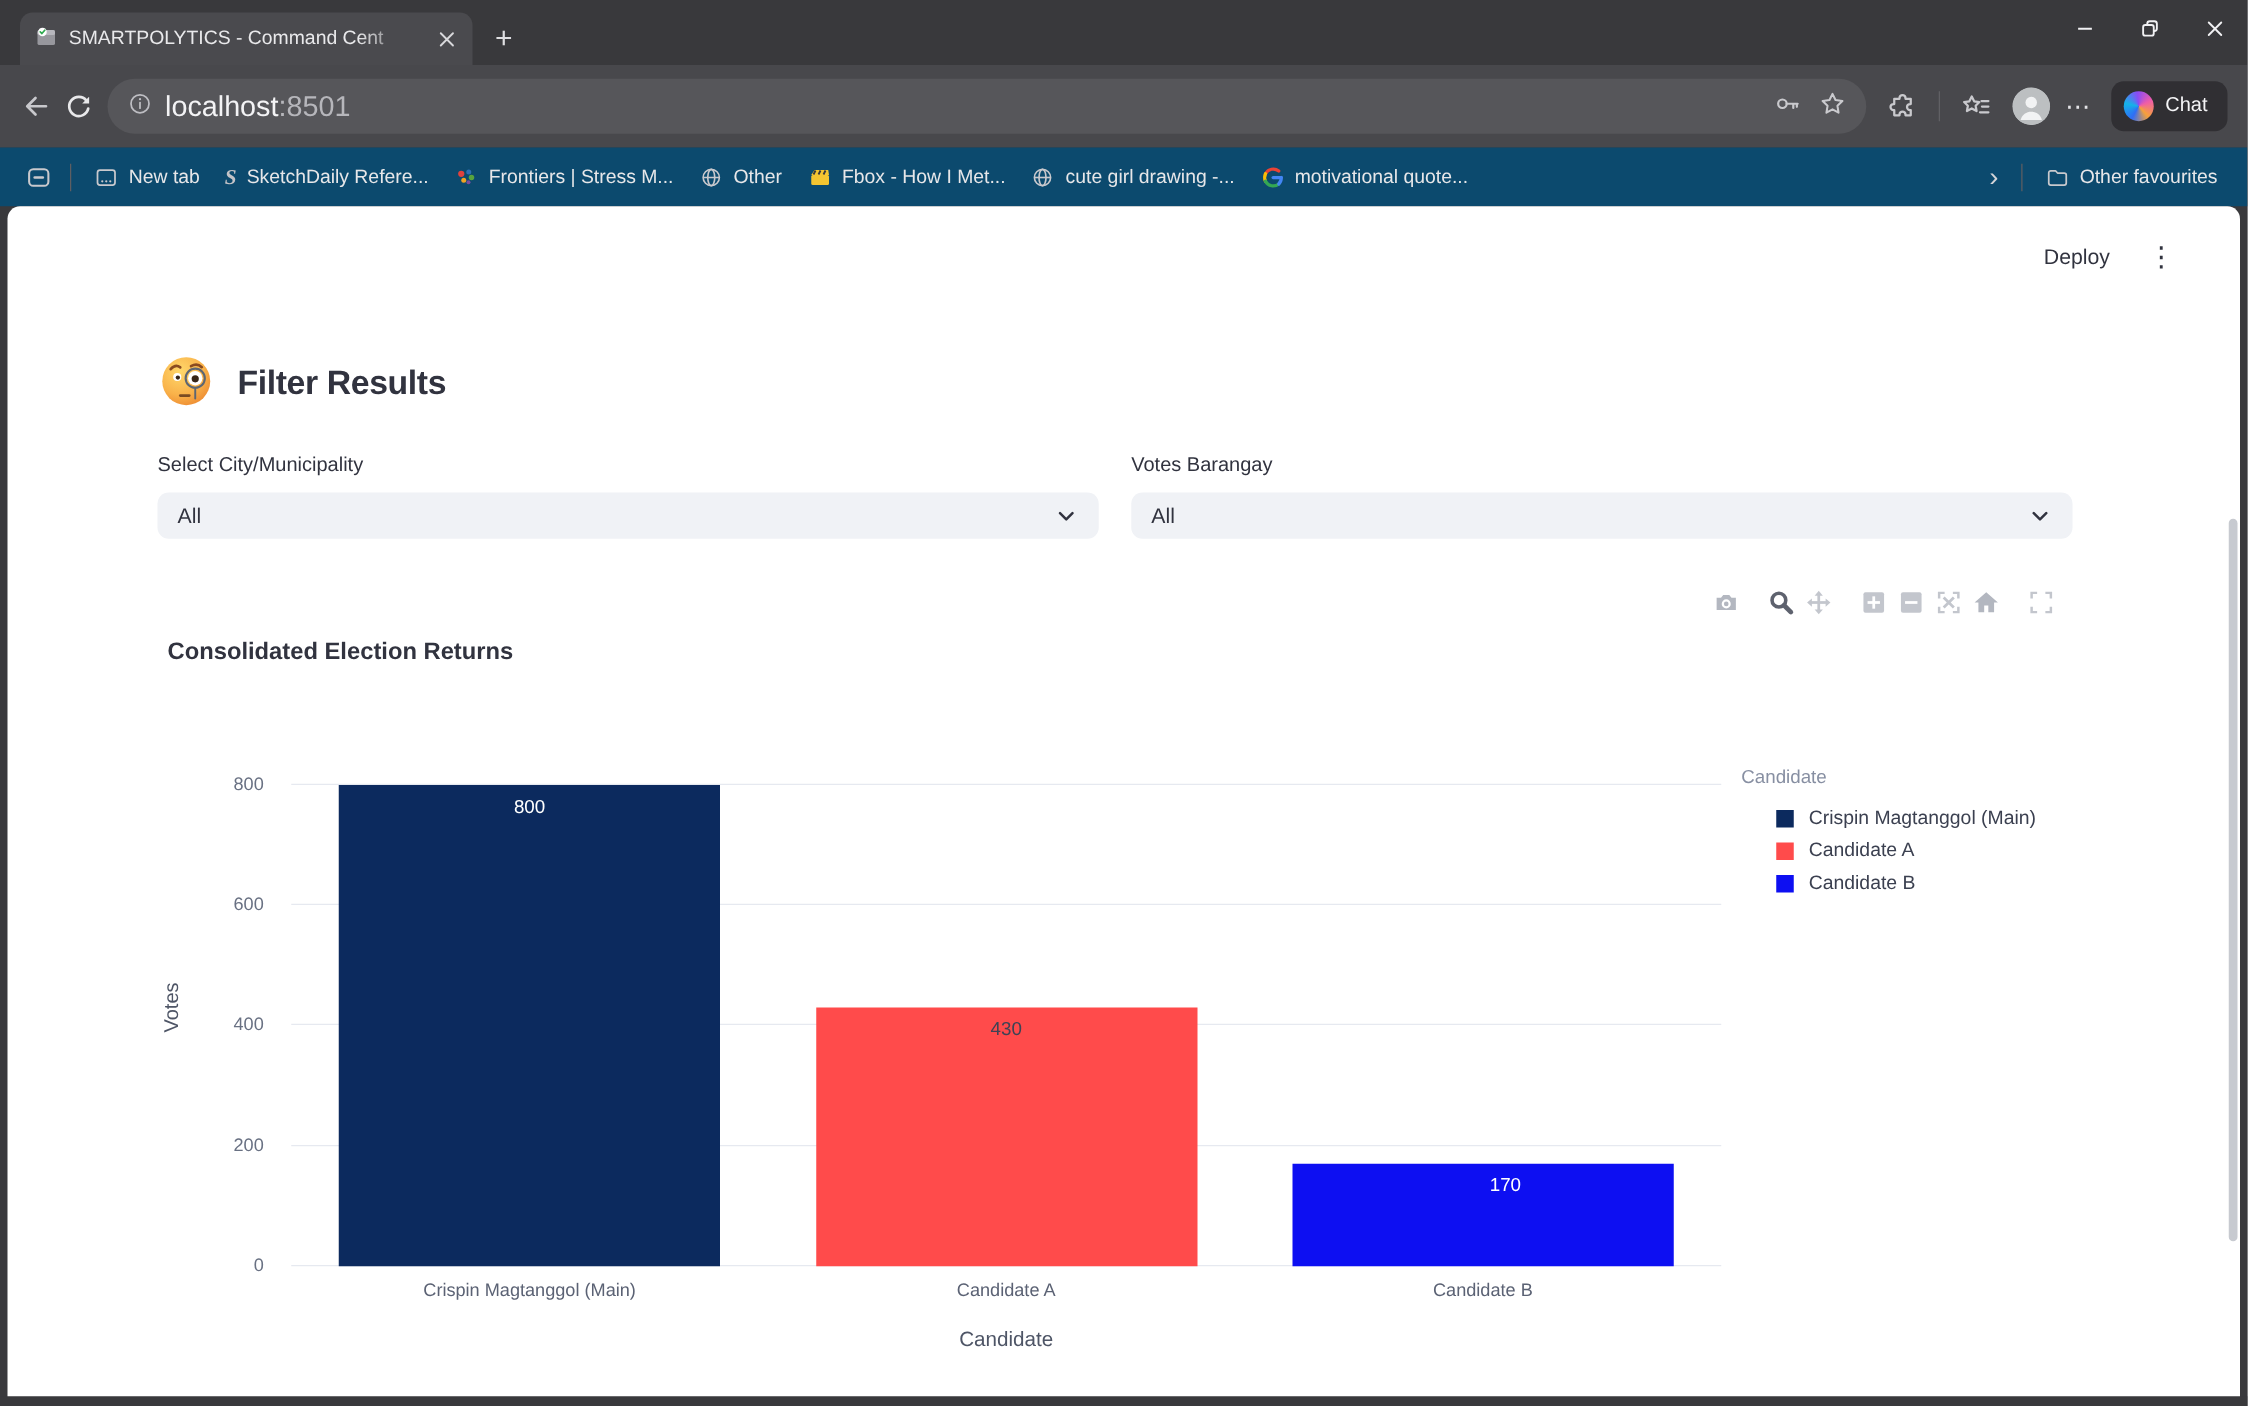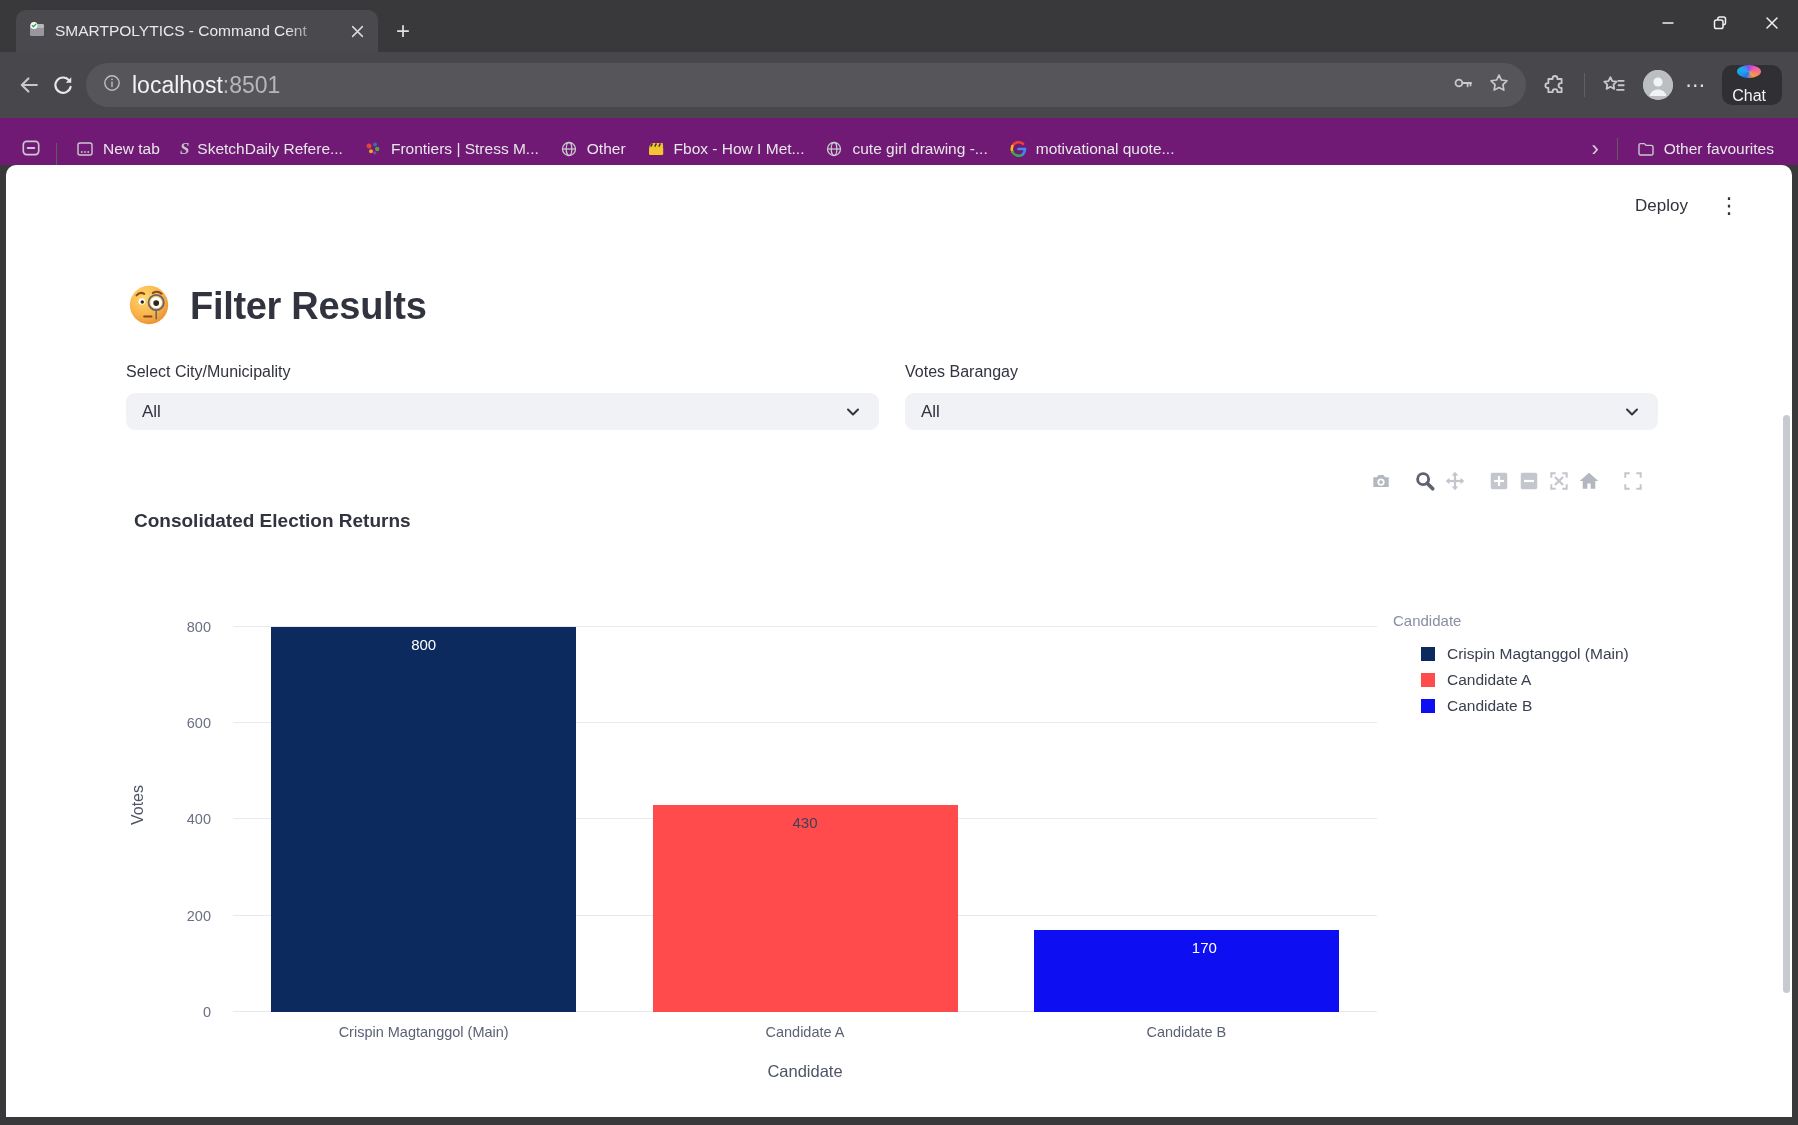--- a/index.html
+++ b/index.html
@@ -25,44 +25,44 @@
   .omnibox { flex:1; height:44px; background:#56565a; border-radius:22px; margin:0 8px 0 6px;
              display:flex; align-items:center; padding:0 16px; gap:10px; }
   .url { font-size:23px; color:#f3f3f5; flex:1; }
   .url .port { color:#b6b6bb; }
   .ombx-right { display:flex; gap:14px; align-items:center; }
   .tb-right { display:flex; align-items:center; gap:12px; padding:0 4px; }
   .tb-divider { width:1px; height:24px; background:#606064; }
   .avatar { width:30px; height:30px; border-radius:50%; background:#bcbfc1; overflow:hidden; display:flex; align-items:center; justify-content:center; }
   .more-dots { color:#e3e3e6; font-size:20px; letter-spacing:1px; }
   .chat-pill { height:40px; background:#302f33; border-radius:10px; display:flex; align-items:center; gap:9px;
-               padding:0 16px 0 10px; margin-left:4px;flex-direction:column; }
+               padding:0 16px 0 10px; margin-left:4px; }
   .chat-swirl { width:24px; height:24px; border-radius:50%;
                 background:conic-gradient(from 210deg,#2f6df6,#14b3e8,#8a4bf5,#ef5da8,#f6a13b,#2f6df6); }
   .chat-label { color:#f4f4f6; font-size:16px; }
 
   
-  .bookmarks { height:47px; background:#701a75; display:flex; align-items:flex-end; padding:0 14px; gap:0; }
+  .bookmarks { height:47px; background:#0c4a6e; display:flex; align-items:center; padding:0 14px; gap:0; }
   .bm-item { display:flex; align-items:center; gap:8px; color:#e7e7e9; font-size:15.5px; padding:6px 10px; border-radius:6px; white-space:nowrap; }
   .bm-divider { width:1px; height:22px; background:#5e5e62; margin:0 8px; }
   .bm-chevron { color:#d4d4d7; font-size:22px; padding:0 10px; }
   .bm-right { margin-left:auto; display:flex; align-items:center; }
   .s-glyph { font-family:"Liberation Serif", serif; font-style:italic; font-size:17px; color:#c3c3c7; font-weight:bold; }
 
   
   .page { flex:1; margin:0 6px; background:#ffffff; border-radius:10px 10px 0 0; position:relative; overflow:hidden; }
   .bottom-strip { height:8px; background:#39393c; }
 
   .deploy-row { position:absolute; top:30px; right:52px; display:flex; align-items:center; gap:30px; }
   .deploy-label { color:#31333f; font-size:17px; }
   .kebab { color:#31333f; font-size:22px; line-height:1; }
 
   .content { position:absolute; left:120px; top:116px; width:1532px; }
   .h1-row { display:flex; align-items:center; gap:18px; }
-  .h1-text { font-size:38px; font-weight:700; color:#31333f; letter-spacing:-0.3px; }
+  .h1-text { font-size:27px; font-weight:700; color:#31333f; letter-spacing:-0.3px; }
 
   .filters { display:flex; gap:26px; margin-top:32px; }
   .filter-col { flex:1; }
   .filter-label { font-size:16px; color:#31333f; margin-bottom:12px; }
   .selectbox { height:37px; background:#f0f2f6; border-radius:9px; display:flex; align-items:center;
                justify-content:space-between; padding:0 16px; cursor:pointer; }
   .select-value { font-size:17px; color:#31333f; }
 
   
   .chart-block { position:relative; margin-top:36px; height:623px; }

